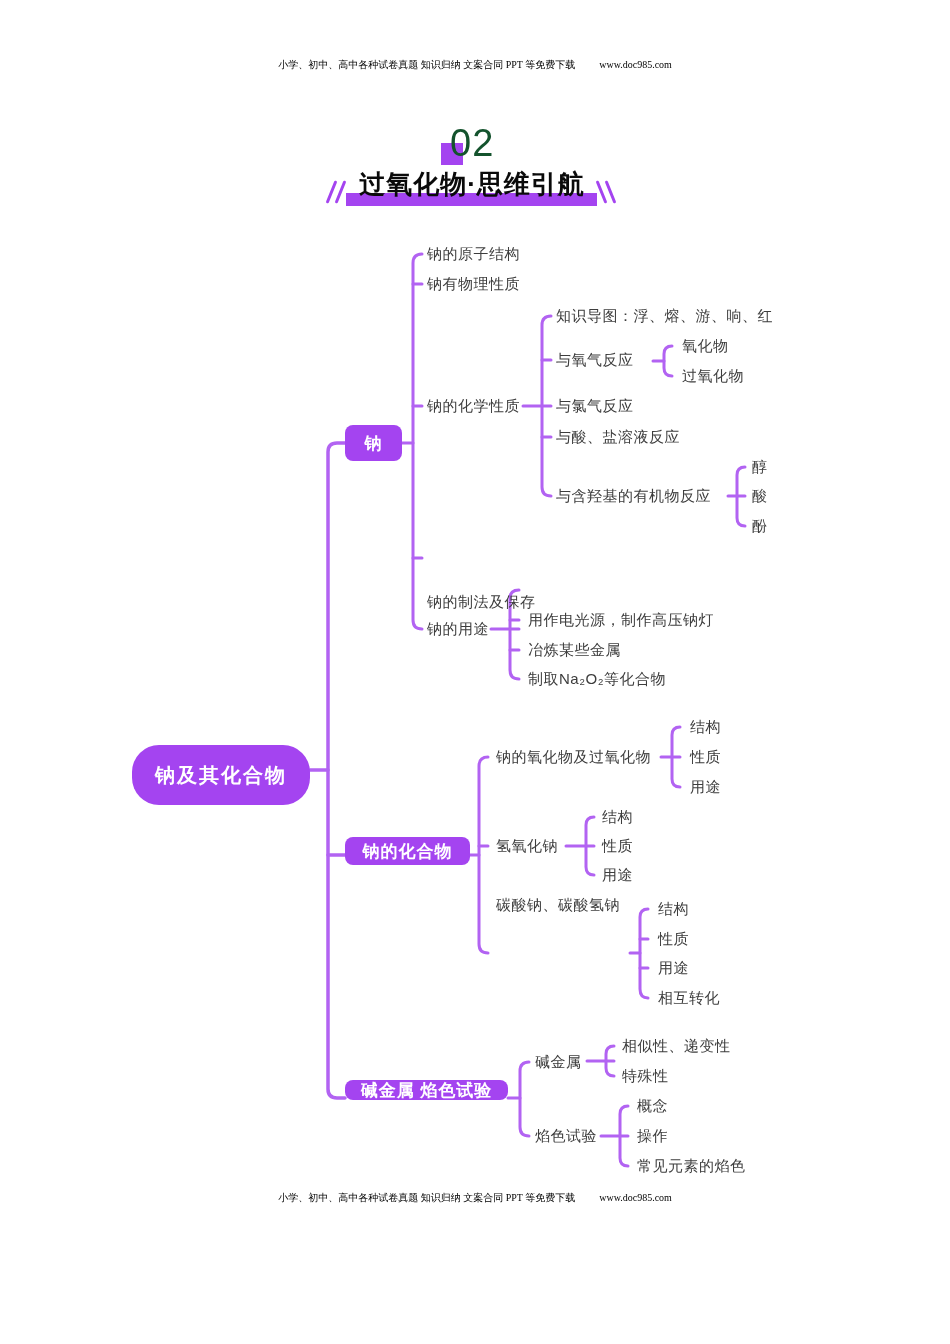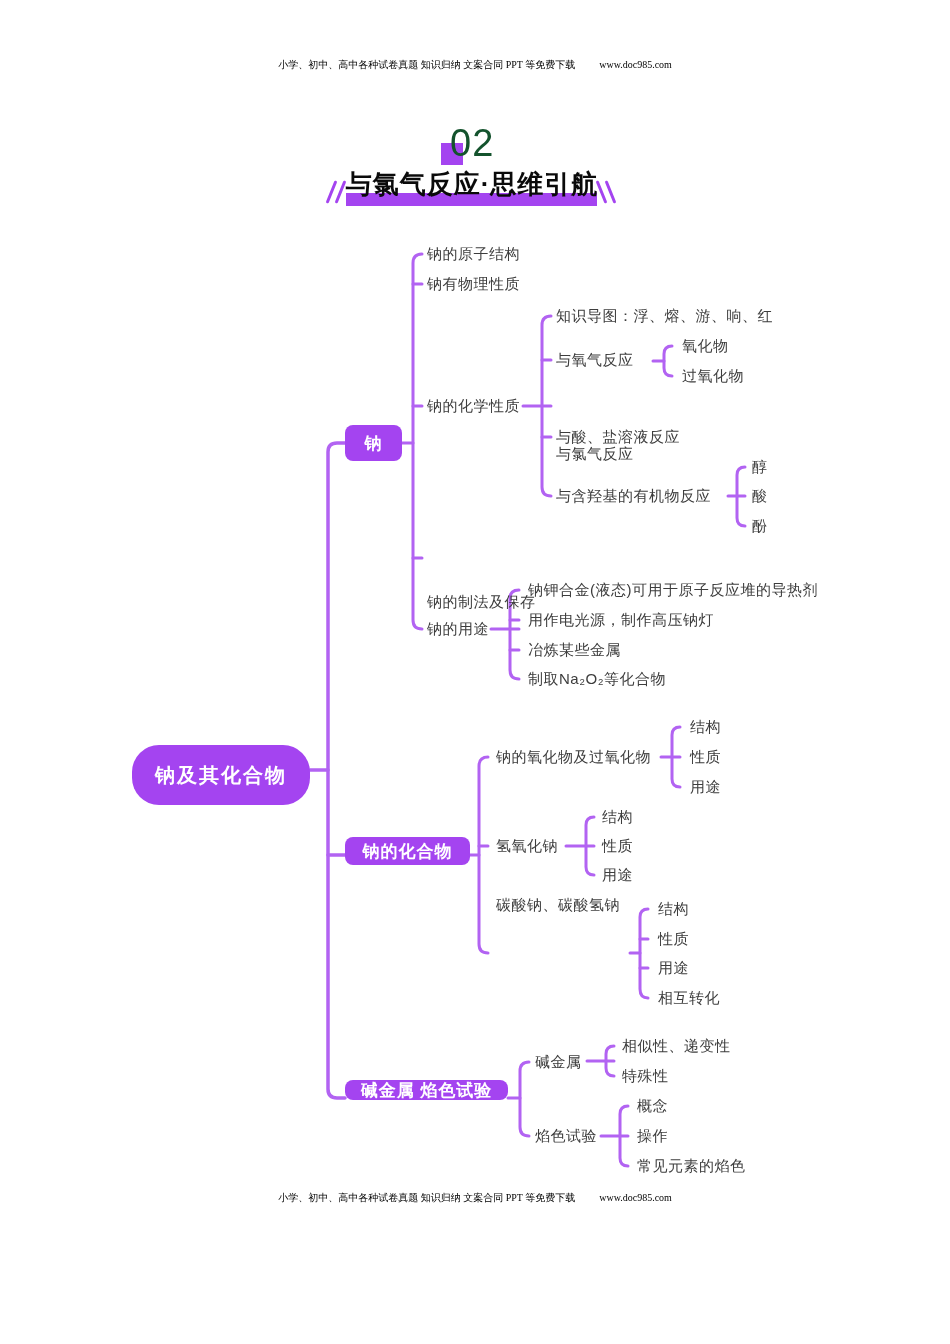--- a/index.html
+++ b/index.html
@@ -63,21 +63,21 @@
   <div class="pageline" style="top:58px;" data-name="page-header">
     <span data-name="header-text">小学、初中、高中各种试卷真题 知识归纳 文案合同 PPT 等免费下载</span><span class="url" data-name="header-url-link">www.doc985.com</span>
   </div>
 
   <div class="sec-square" data-name="section-number-square"></div>
   <div class="sec-num" data-name="section-number">02</div>
 
   <div class="slash l" style="left:330px;top:180px;" data-name="decorative-slash-icon"></div>
   <div class="slash l" style="left:339px;top:180px;" data-name="decorative-slash-icon"></div>
   <div class="banner-bar" data-name="banner-underline-bar"></div>
-  <div class="banner-text" data-name="section-banner-title">与氯气反应·思维引航</div>
+  <div class="banner-text" data-name="section-banner-title">过氧化物·思维引航</div>
   <div class="slash r" style="left:600px;top:180px;" data-name="decorative-slash-icon"></div>
   <div class="slash r" style="left:609px;top:180px;" data-name="decorative-slash-icon"></div>
 
   <svg id="connectors" width="950" height="1344" viewBox="0 0 950 1344" data-name="mindmap-connectors">
     <g data-name="trunk-lines">
       <path d="M345,443 L337,443 Q328,443 328,452 L328,1089 Q328,1098 337,1098 L345,1098"></path>
       <path d="M310,770 L328,770"></path>
       <path d="M328,855 L345,855"></path>
     </g>
     <g data-name="branch-sodium-lines">
@@ -122,29 +122,28 @@
   <div class="mm-node" style="left:345px;top:837px;width:125px;height:28px;" data-name="branch-node-sodium-compounds">钠的化合物</div>
   <div class="mm-node" style="left:345px;top:1080px;width:163px;height:20px;" data-name="branch-node-alkali-metals-flame-test">碱金属 焰色试验</div>
 
   <div class="lbl" style="left:427px;top:254px;" data-name="label-sodium-atomic-structure">钠的原子结构</div>
   <div class="lbl" style="left:427px;top:284px;" data-name="label-sodium-physical-properties">钠有物理性质</div>
   <div class="lbl" style="left:427px;top:406px;" data-name="label-sodium-chemical-properties">钠的化学性质</div>
   <div class="lbl" style="left:556px;top:316px;" data-name="label-reaction-with-water">知识导图：浮、熔、游、响、红</div>
   <div class="lbl" style="left:556px;top:360px;" data-name="label-reaction-with-oxygen">与氧气反应</div>
   <div class="lbl" style="left:682px;top:346px;" data-name="label-oxide">氧化物</div>
   <div class="lbl" style="left:682px;top:376px;" data-name="label-peroxide">过氧化物</div>
-  <div class="lbl" style="left:556px;top:406px;margin-top:48px;" data-name="label-reaction-with-chlorine">与氯气反应</div>
+  <div class="lbl" style="left:556px;top:406px;" data-name="label-reaction-with-chlorine">与氯气反应</div>
   <div class="lbl" style="left:556px;top:437px;" data-name="label-reaction-with-acid-salt-solution">与酸、盐溶液反应</div>
   <div class="lbl" style="left:556px;top:496px;" data-name="label-reaction-with-hydroxyl-organics">与含羟基的有机物反应</div>
   <div class="lbl" style="left:752px;top:467px;" data-name="label-alcohol">醇</div>
   <div class="lbl" style="left:752px;top:496px;" data-name="label-acid">酸</div>
   <div class="lbl" style="left:752px;top:526px;" data-name="label-phenol">酚</div>
   <div class="lbl" style="left:427px;top:558px;margin-top:44px;" data-name="label-sodium-preparation-storage">钠的制法及保存</div>
   <div class="lbl" style="left:427px;top:629px;" data-name="label-sodium-uses">钠的用途</div>
-  <div class="lbl" style="left:528px;top:590px;" data-name="label-use-na-k-alloy">钠钾合金(液态)可用于原子反应堆的导热剂</div>
   <div class="lbl" style="left:528px;top:620px;" data-name="label-use-electric-light-source">用作电光源，制作高压钠灯</div>
   <div class="lbl" style="left:528px;top:650px;" data-name="label-use-smelting-metals">冶炼某些金属</div>
   <div class="lbl" style="left:528px;top:679px;" data-name="label-use-making-na2o2">制取Na₂O₂等化合物</div>
 
   <div class="lbl" style="left:496px;top:757px;" data-name="label-sodium-oxides-peroxides">钠的氧化物及过氧化物</div>
   <div class="lbl" style="left:690px;top:727px;" data-name="label-structure">结构</div>
   <div class="lbl" style="left:690px;top:757px;" data-name="label-properties">性质</div>
   <div class="lbl" style="left:690px;top:787px;" data-name="label-uses">用途</div>
   <div class="lbl" style="left:496px;top:846px;" data-name="label-sodium-hydroxide">氢氧化钠</div>
   <div class="lbl" style="left:602px;top:817px;" data-name="label-structure">结构</div>

